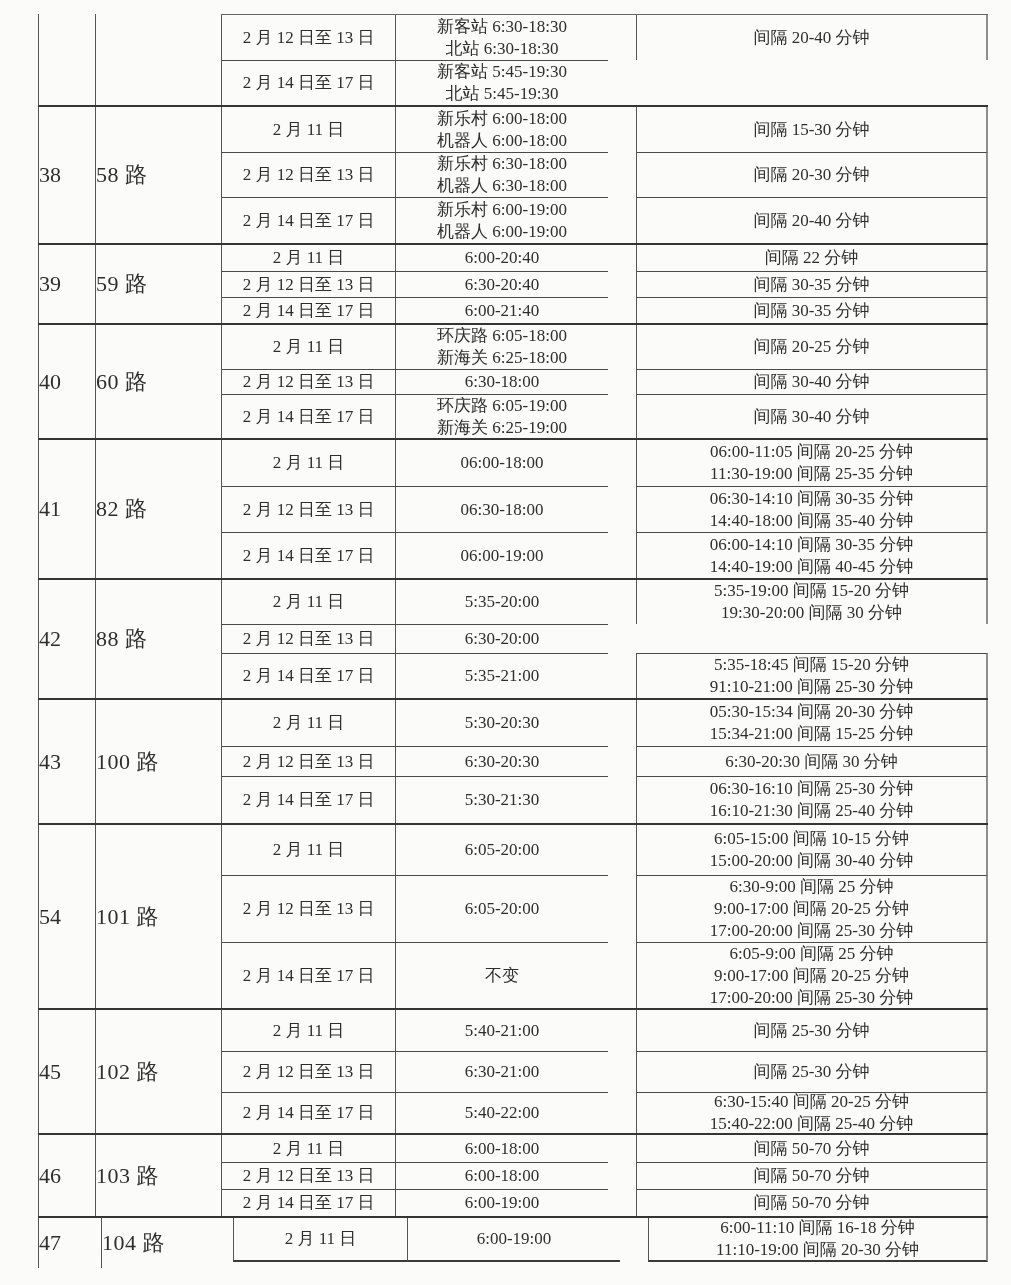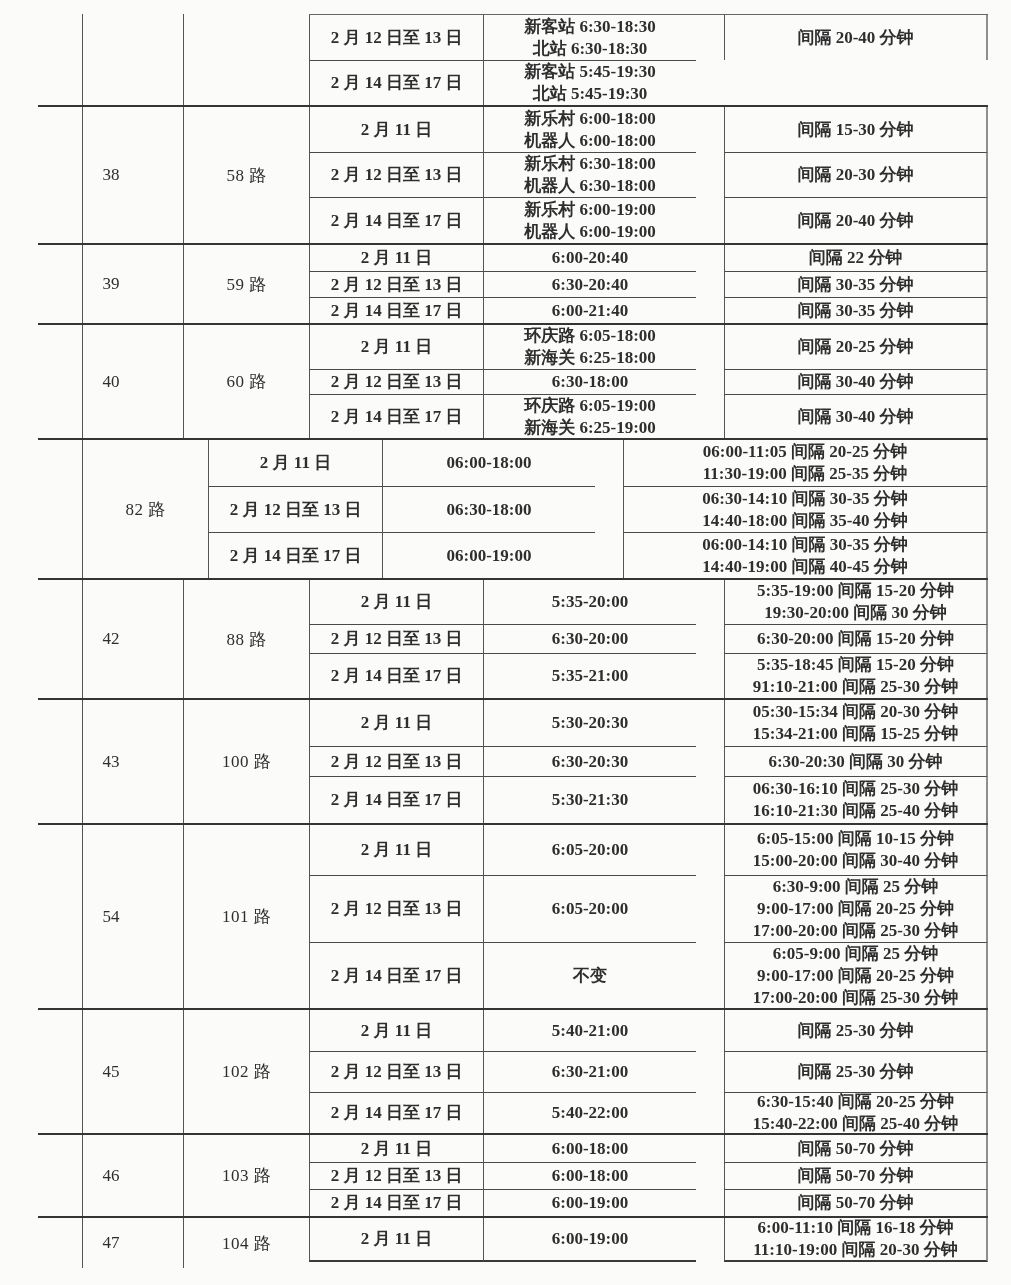--- a/index.html
+++ b/index.html
@@ -8,30 +8,29 @@
     background:#fbfbfa;
     font-family:"Liberation Serif","DejaVu Serif",serif;
     color:#2e2e2e;
     overflow:hidden;
     position:relative;
   }
   .table {
     position:absolute; left:38px; top:14px; width:950px;
   }
   .group { display:flex; border-bottom:2px solid #353535; }
-  .group.last { border-bottom:none; height:50px; }
+  .group.last { border-bottom:none; height:50px;gap:6px; }
   .colcell {
-    display:flex; align-items:center; justify-content:center;
-    font-size:17px; text-align:center;
+    display:flex; align-items:center; justify-content:flex-start;
+    font-size:22px; text-align:center;
     border-left:1px solid #555;
-    margin-left:44px;
   }
   .colnum { width:57px; }
   .colroute { width:126px; letter-spacing:0.5px; }
-  .subrows { flex:1; display:flex; flex-direction:column;font-weight:bold; }
+  .subrows { flex:1; display:flex; flex-direction:column; }
   .subrows.topline { border-top:1px solid #666; }
   .subrow { display:flex; }
   .subrow.hline > div { border-top:1px solid #4a4a4a; }
   .subrow.hline { }
   .subrow.endline > div { border-bottom:2px solid #3a3a3a; }
   .cell {
     display:flex; flex-direction:column; align-items:center; justify-content:center;
     font-size:17px; line-height:22px; text-align:center; overflow:hidden;
     border-left:1px solid #555;
   }
@@ -202,20 +201,23 @@
             <div>环庆路 6:05-19:00</div>
             <div>新海关 6:25-19:00</div>
           </div>
           <div class="cell cintv">
             <div>间隔 30-40 分钟</div>
           </div>
         </div>
       </div>
     </div>
     <div class="group">
+      <div class="colcell colnum">
+        <div>41</div>
+      </div>
       <div class="colcell colroute">
         <div>82 路</div>
       </div>
       <div class="subrows">
         <div class="subrow" style="height: 46px;">
           <div class="cell cdate">
             <div>2 月 11 日</div>
           </div>
           <div class="cell ctime">
             <div>06:00-18:00</div>
@@ -270,23 +272,20 @@
             <div>5:35-19:00 间隔 15-20 分钟</div>
             <div>19:30-20:00 间隔 30 分钟</div>
           </div>
         </div>
         <div class="subrow hline" style="height: 29px;">
           <div class="cell cdate">
             <div>2 月 12 日至 13 日</div>
           </div>
           <div class="cell ctime">
             <div>6:30-20:00</div>
-          </div>
-          <div class="cell cintv">
-            <div>6:30-20:00 间隔 15-20 分钟</div>
           </div>
         </div>
         <div class="subrow hline" style="height: 45px;">
           <div class="cell cdate">
             <div>2 月 14 日至 17 日</div>
           </div>
           <div class="cell ctime">
             <div>5:35-21:00</div>
           </div>
           <div class="cell cintv">

